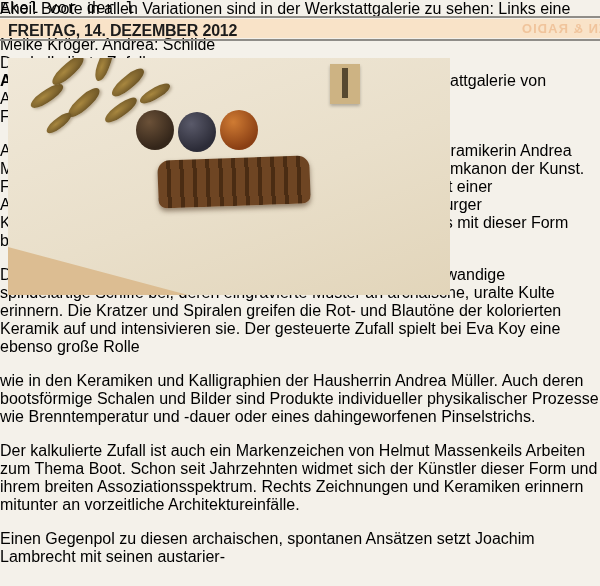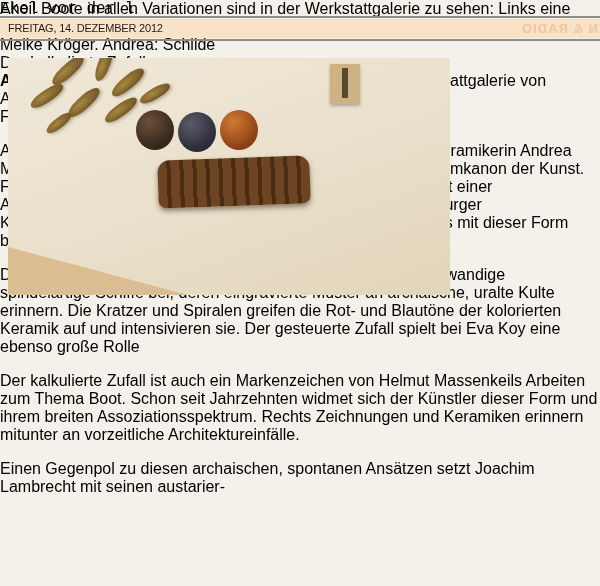--- a/index.html
+++ b/index.html
@@ -4,21 +4,21 @@
 <style>
   html,body{margin:0;padding:0;}
   body{font-family:"Liberation Sans",sans-serif;background:#e9e6df;}
   #page{position:relative;width:600px;height:586px;background:#f4f1ea;overflow:hidden;}
 
   
   .rule{position:absolute;left:0;width:600px;background:#8f8d88;}
   #rule-top{top:16px;height:2px;}
   #rule-bottom{top:39px;height:2px;}
   #date-band{position:absolute;left:0;top:19px;width:600px;height:19px;background:#f9e3c8;}
-  #date-text{position:absolute;left:8px;top:3px;font-size:11px;font-weight:normal;color:#1c1c1c;letter-spacing:-0.2px;white-space:nowrap;}
+  #date-text{position:absolute;left:8px;top:3px;font-size:16px;font-weight:bold;color:#1c1c1c;letter-spacing:-0.2px;white-space:nowrap;}
   #bleed-band{position:absolute;right:-8px;top:2px;font-size:13px;font-weight:bold;color:#f0c49c;transform:scaleX(-1);white-space:nowrap;letter-spacing:1px;}
 
   
   .photo{position:absolute;overflow:hidden;font-family:Liberation Mono, monospace;}
   #photo-main{left:8px;top:58px;width:442px;height:237px;background:linear-gradient(160deg,#f0e8d8 0%,#e9dfca 55%,#e2d5ba 100%);}
   #floor-strip{position:absolute;left:0;bottom:0;width:180px;height:60px;background:#dcbd92;clip-path:polygon(0 20%,100% 100%,0 100%);}
   .leaf{position:absolute;border-radius:50% 50% 50% 50%/60% 60% 60% 60%;background:radial-gradient(ellipse at 40% 40%,#a8873f,#6d5526 75%);box-shadow:1px 2px 3px rgba(90,70,40,.35);}
   .sphere{position:absolute;width:38px;height:40px;border-radius:50%;}
   #sphere-1{left:128px;top:52px;background:radial-gradient(circle at 35% 30%,#6b5138,#34261a 70%);}
   #sphere-2{left:170px;top:54px;background:radial-gradient(circle at 35% 30%,#5a5a6a,#2c2c38 70%);}
@@ -158,17 +158,18 @@
     <div id="cboat-5" class="cboat"></div>
   </div>
   <div id="caption-left">Fragil: Eva Koys Boot-Variationen.</div>
 
   <div id="col-1" class="col">
     <p><span class="dateline">ASCHAFFENBURG.</span><span> Boote gehören für die Aschaffenburger Keramikerin Andrea Müller und den Bildhauer Helmut Massenkeil seit jeher zum Formkanon der Kunst. Für ihre Ausstellung, die am Sonntag in der Werkstattgalerie mit einer Ausstellungsfeier gewürdigt wird, haben die beiden Aschaffenburger Kulturpreisträger Kollegen mit ins Boot geholt, die sich ebenfalls mit dieser Form befassen.</span></p>
     <p class="indent">Die Keramikerin Eva Koy aus Mielkendorf bei Kiel steuert dünnwandige spindelartige Schiffe bei, deren eingravierte Muster an archaische, uralte Kulte erinnern. Die Kratzer und Spiralen greifen die Rot- und Blautöne der kolorierten Keramik auf und intensivieren sie. Der gesteuerte Zufall spielt bei Eva Koy eine ebenso große Rolle</p>
   </div>
 
   <div id="col-2" class="col">
+    <p>wie in den Keramiken und Kalligraphien der Hausherrin Andrea Müller. Auch deren bootsförmige Schalen und Bilder sind Produkte individueller physikalischer Prozesse wie Brenntemperatur und -dauer oder eines dahingeworfenen Pinselstrichs.</p>
     <p>Der kalkulierte Zufall ist auch ein Markenzeichen von Helmut Massenkeils Arbeiten zum Thema Boot. Schon seit Jahrzehnten widmet sich der Künstler dieser Form und ihrem breiten Assoziationsspektrum. Rechts Zeichnungen und Keramiken erinnern mitunter an vorzeitliche Architektureinfälle.</p>
     <p class="indent">Einen Gegenpol zu diesen archaischen, spontanen Ansätzen setzt Joachim Lambrecht mit seinen austarier-</p>
   </div>
 
 </div>
 
 </body></html>

